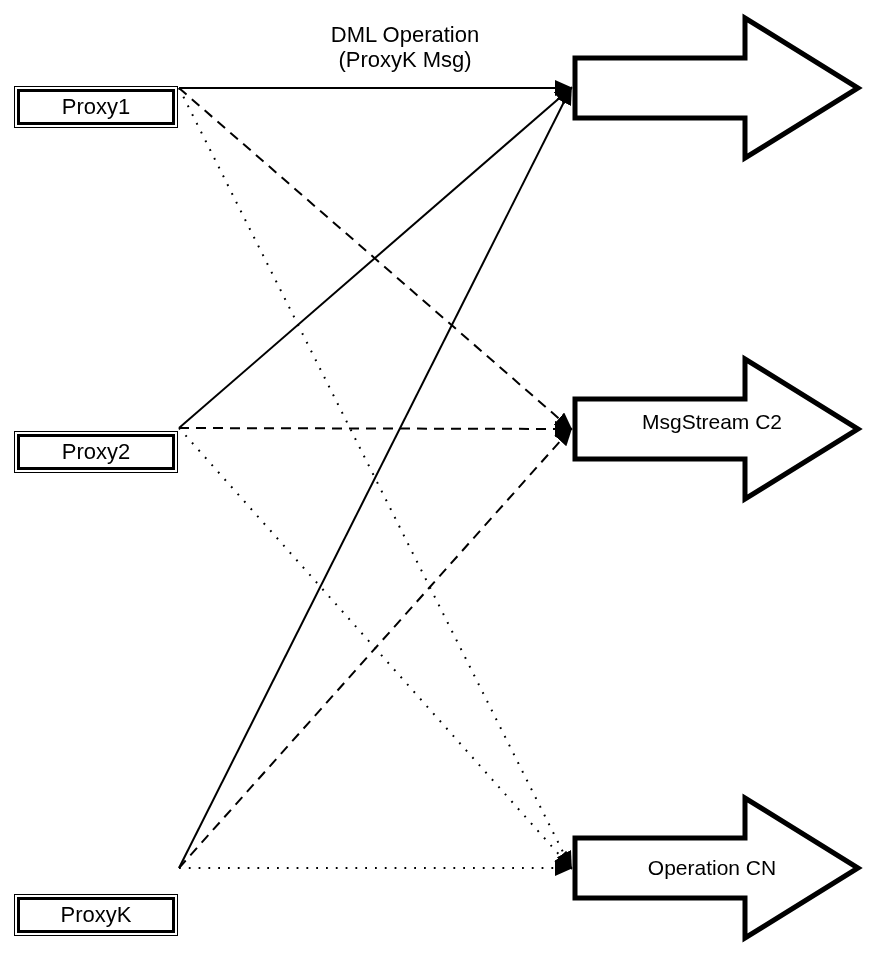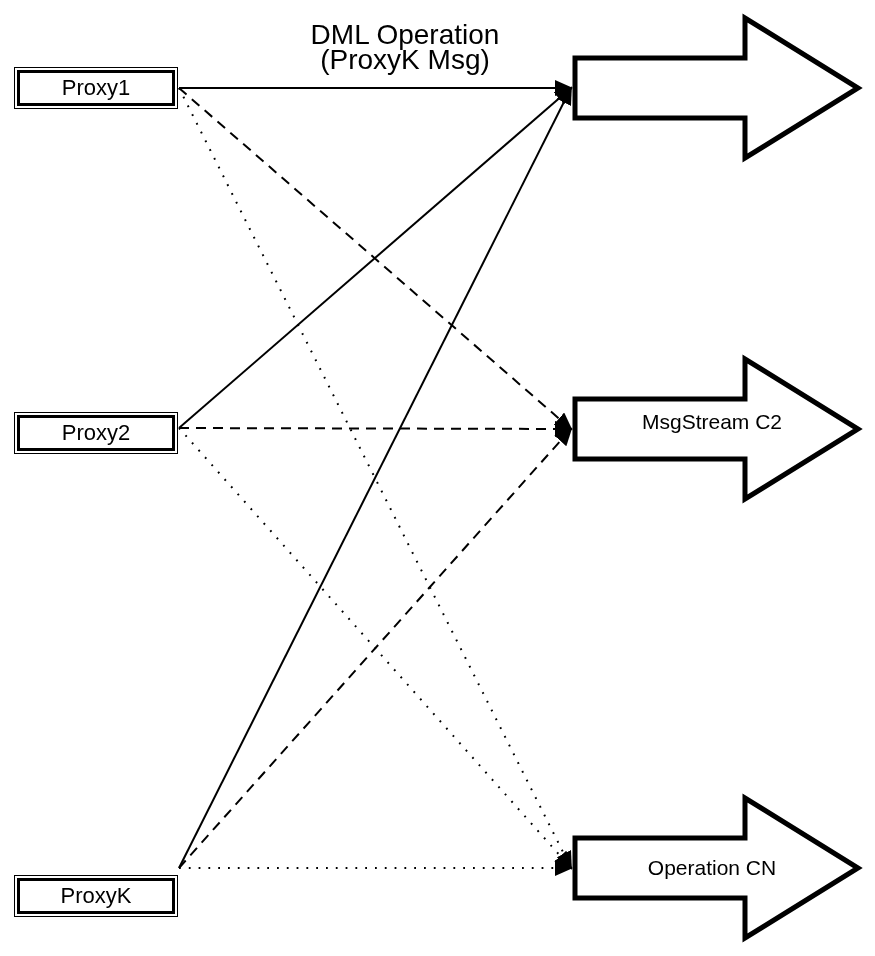--- a/index.html
+++ b/index.html
@@ -21,34 +21,35 @@
     top: 0;
     width: 875px;
     height: 956px;
   }
   .diagram-title {
     position: absolute;
     left: 405px;
     top: 22px;
     transform: translateX(-50%);
     text-align: center;
-    font-size: 28px;
+    font-size: 22px;
     line-height: 25px;
     color: #000000;
     white-space: nowrap;
   }
   .proxy-box {
     position: absolute;
     left: 14px;
     width: 164px;
     height: 42px;
     box-sizing: border-box;
     border: 1px solid #000000;
     background: #ffffff;
     padding: 2px;
+    margin-top: 19px;
   }
   .proxy-box .inner {
     width: 100%;
     height: 100%;
     box-sizing: border-box;
     border: 3px solid #000000;
     display: flex;
     align-items: center;
     justify-content: center;
     font-size: 22px;

